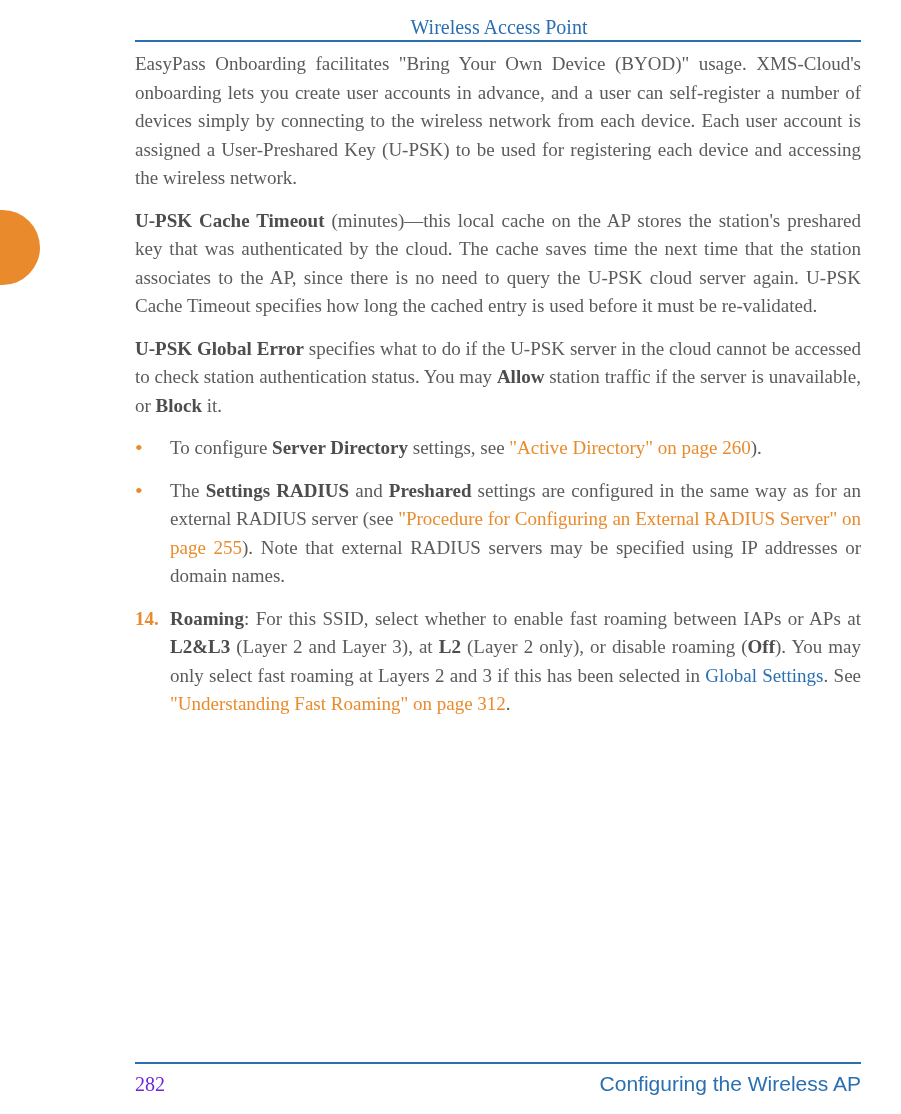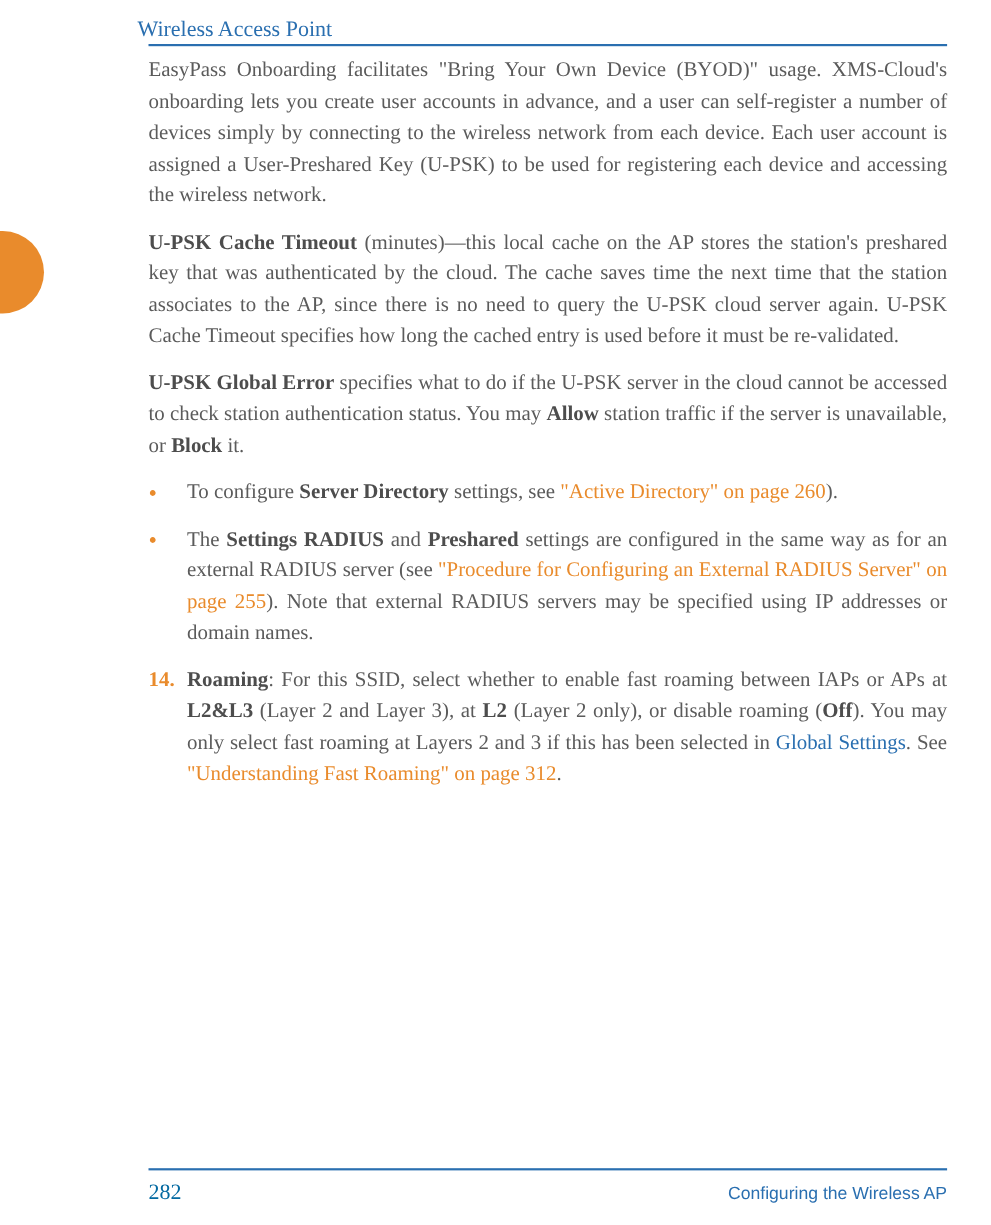--- a/index.html
+++ b/index.html
@@ -13,22 +13,22 @@
   .page {
     position: relative;
     width: 901px;
     height: 1114px;
     box-sizing: border-box;
   }
   .header {
     position: absolute;
     top: 16px;
     right: 40px;
-    left: 125px;
-    text-align: left;
+    left: 137px;
+    text-align: center;
   }
   .header-title {
     color: #2a6fb0;
     font-size: 20px;
   }
   .rule-top {
     position: absolute;
     top: 40px;
     left: 135px;
     right: 40px;
@@ -88,26 +88,26 @@
   .footer {
     position: absolute;
     bottom: 18px;
     left: 135px;
     right: 40px;
     display: flex;
     justify-content: space-between;
     align-items: baseline;
   }
   .page-num {
-    color: #0369a1;
+    color: #6d28d9;
     font-size: 20px;
   }
   .section {
     color: #2a6fb0;
-    font-size: 16px;
+    font-size: 21px;
     font-family: "Trebuchet MS", "Lucida Sans", Verdana, sans-serif;
     font-stretch: condensed;
   }
 </style>
 </head>
 <body>
 
 <div class="page">
 
   <div class="header">

